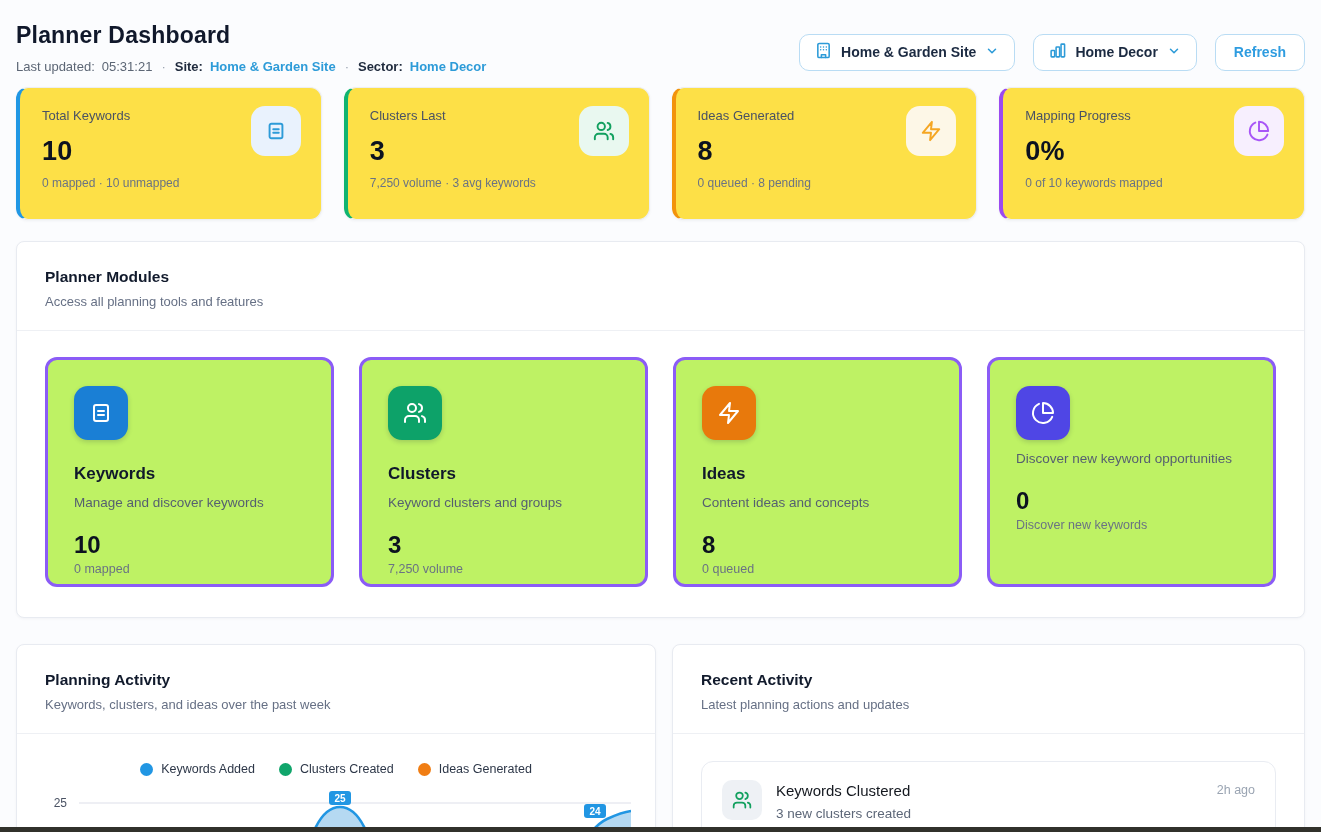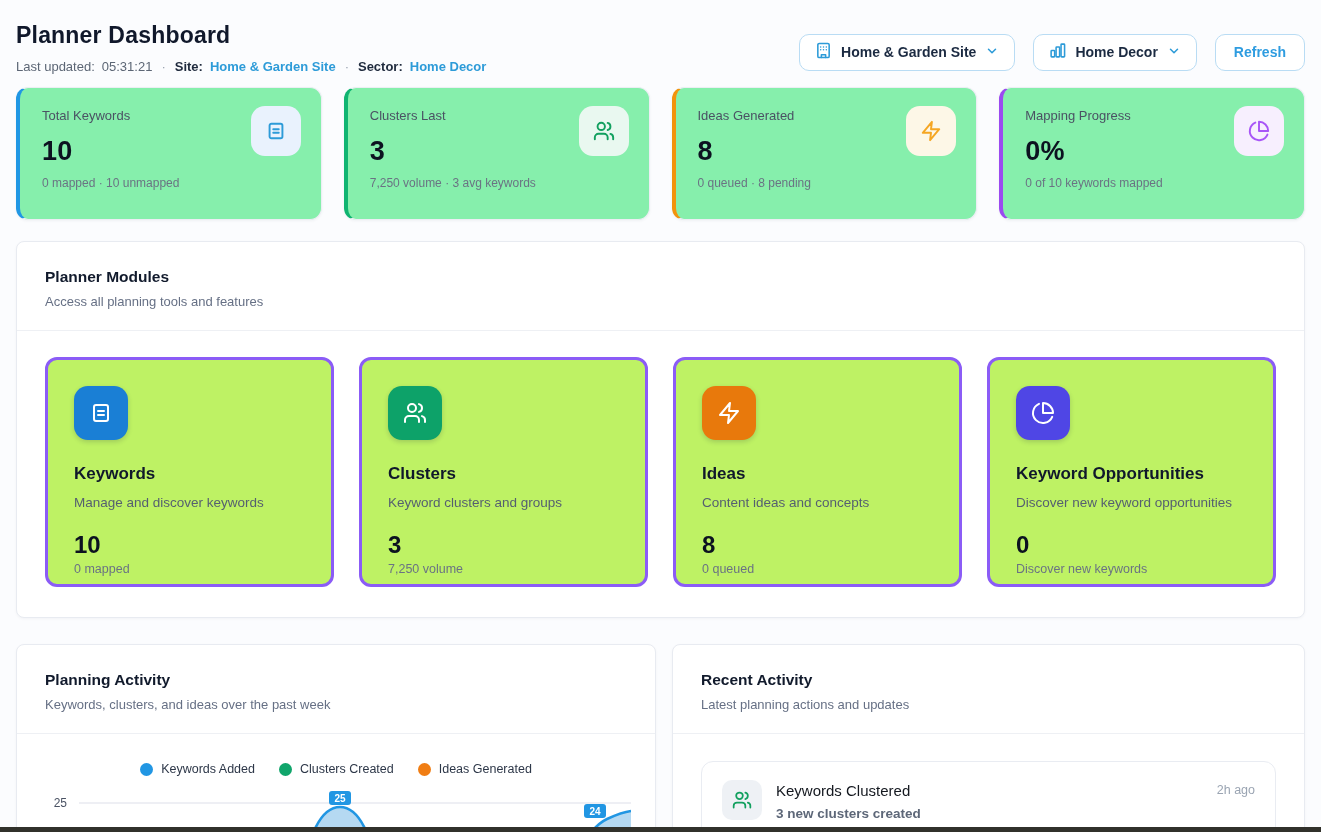--- a/index.html
+++ b/index.html
@@ -27,21 +27,21 @@
     font-family:"Liberation Sans", sans-serif;
     font-size:14px; font-weight:700; color:#1b2a41; cursor:pointer;
   }
   .btn svg { flex:0 0 auto; }
   .btn.refresh { color:#2e9ce0; padding:0 18px; }
   .icon-blue { color:#2d9bd8; }
 
   
   .stats { display:grid; grid-template-columns:repeat(4,1fr); gap:22px; margin-top:13px; }
   .stat-card {
-    position:relative; height:133px; background:#86efac;
+    position:relative; height:133px; background:#fde047;
     border:1px solid #eceef4; border-left:4px solid #2097e4; border-radius:12px;
     padding:20px 22px; box-shadow:0 1px 3px rgba(20,30,55,.05);
   }
   .stat-label { font-size:13px; color:#4a5263; }
   .stat-value { font-size:27px; font-weight:800; color:#0c1220; margin-top:13px; letter-spacing:.3px; }
   .stat-detail { font-size:12px; color:#6a7383; margin-top:9px; }
   .stat-chip {
     position:absolute; top:18px; right:20px; width:50px; height:50px;
     border-radius:14px; display:flex; align-items:center; justify-content:center;
   }
@@ -83,21 +83,21 @@
   .feed { padding:27px 28px; }
   .feed-item {
     display:flex; gap:14px; border:1px solid #e9ecf2; border-radius:12px; padding:18px 20px; background:#fff;
   }
   .feed-icon {
     width:40px; height:40px; border-radius:10px; background:#eef1f5;
     display:flex; align-items:center; justify-content:center; color:#12a05f; flex:0 0 auto;
   }
   .feed-body { flex:1; }
   .feed-title { font-size:15px; font-weight:400; color:#14181f; margin-top:2px; }
-  .feed-desc { font-size:13.5px; color:#5d6778; margin-top:7px;font-weight:bold; }
+  .feed-desc { font-size:13.5px; color:#5d6778; margin-top:7px; }
   .feed-time { font-size:12.5px; color:#9aa4b2; margin-top:3px; }
 
   .bottom-strip { position:absolute; left:0; right:0; bottom:0; height:5px; background:#31312b; z-index:20; }
 </style>
 </head>
 <body>
 
 <div class="page">
 
   <header class="topbar">
@@ -258,21 +258,20 @@
         <div class="module-detail">0 queued</div>
       </div>
 
       <div class="module-card">
         <div class="module-icon" style="background-color: rgb(79, 70, 229);">
           <svg width="24" height="24" viewBox="0 0 24 24" fill="none" stroke="currentColor" stroke-width="2" stroke-linecap="round" stroke-linejoin="round">
               <path d="M21.21 15.89A10 10 0 1 1 8 2.83"></path>
               <path d="M22 12A10 10 0 0 0 12 2v10z"></path>
             </svg>
         </div>
-        <div class="module-title">Keyword Opportunities</div>
         <div class="module-desc">Discover new keyword opportunities</div>
         <div class="module-value">0</div>
         <div class="module-detail">Discover new keywords</div>
       </div>
     </div>
   </section>
 
   <section class="bottom">
 
     <div class="panel">

